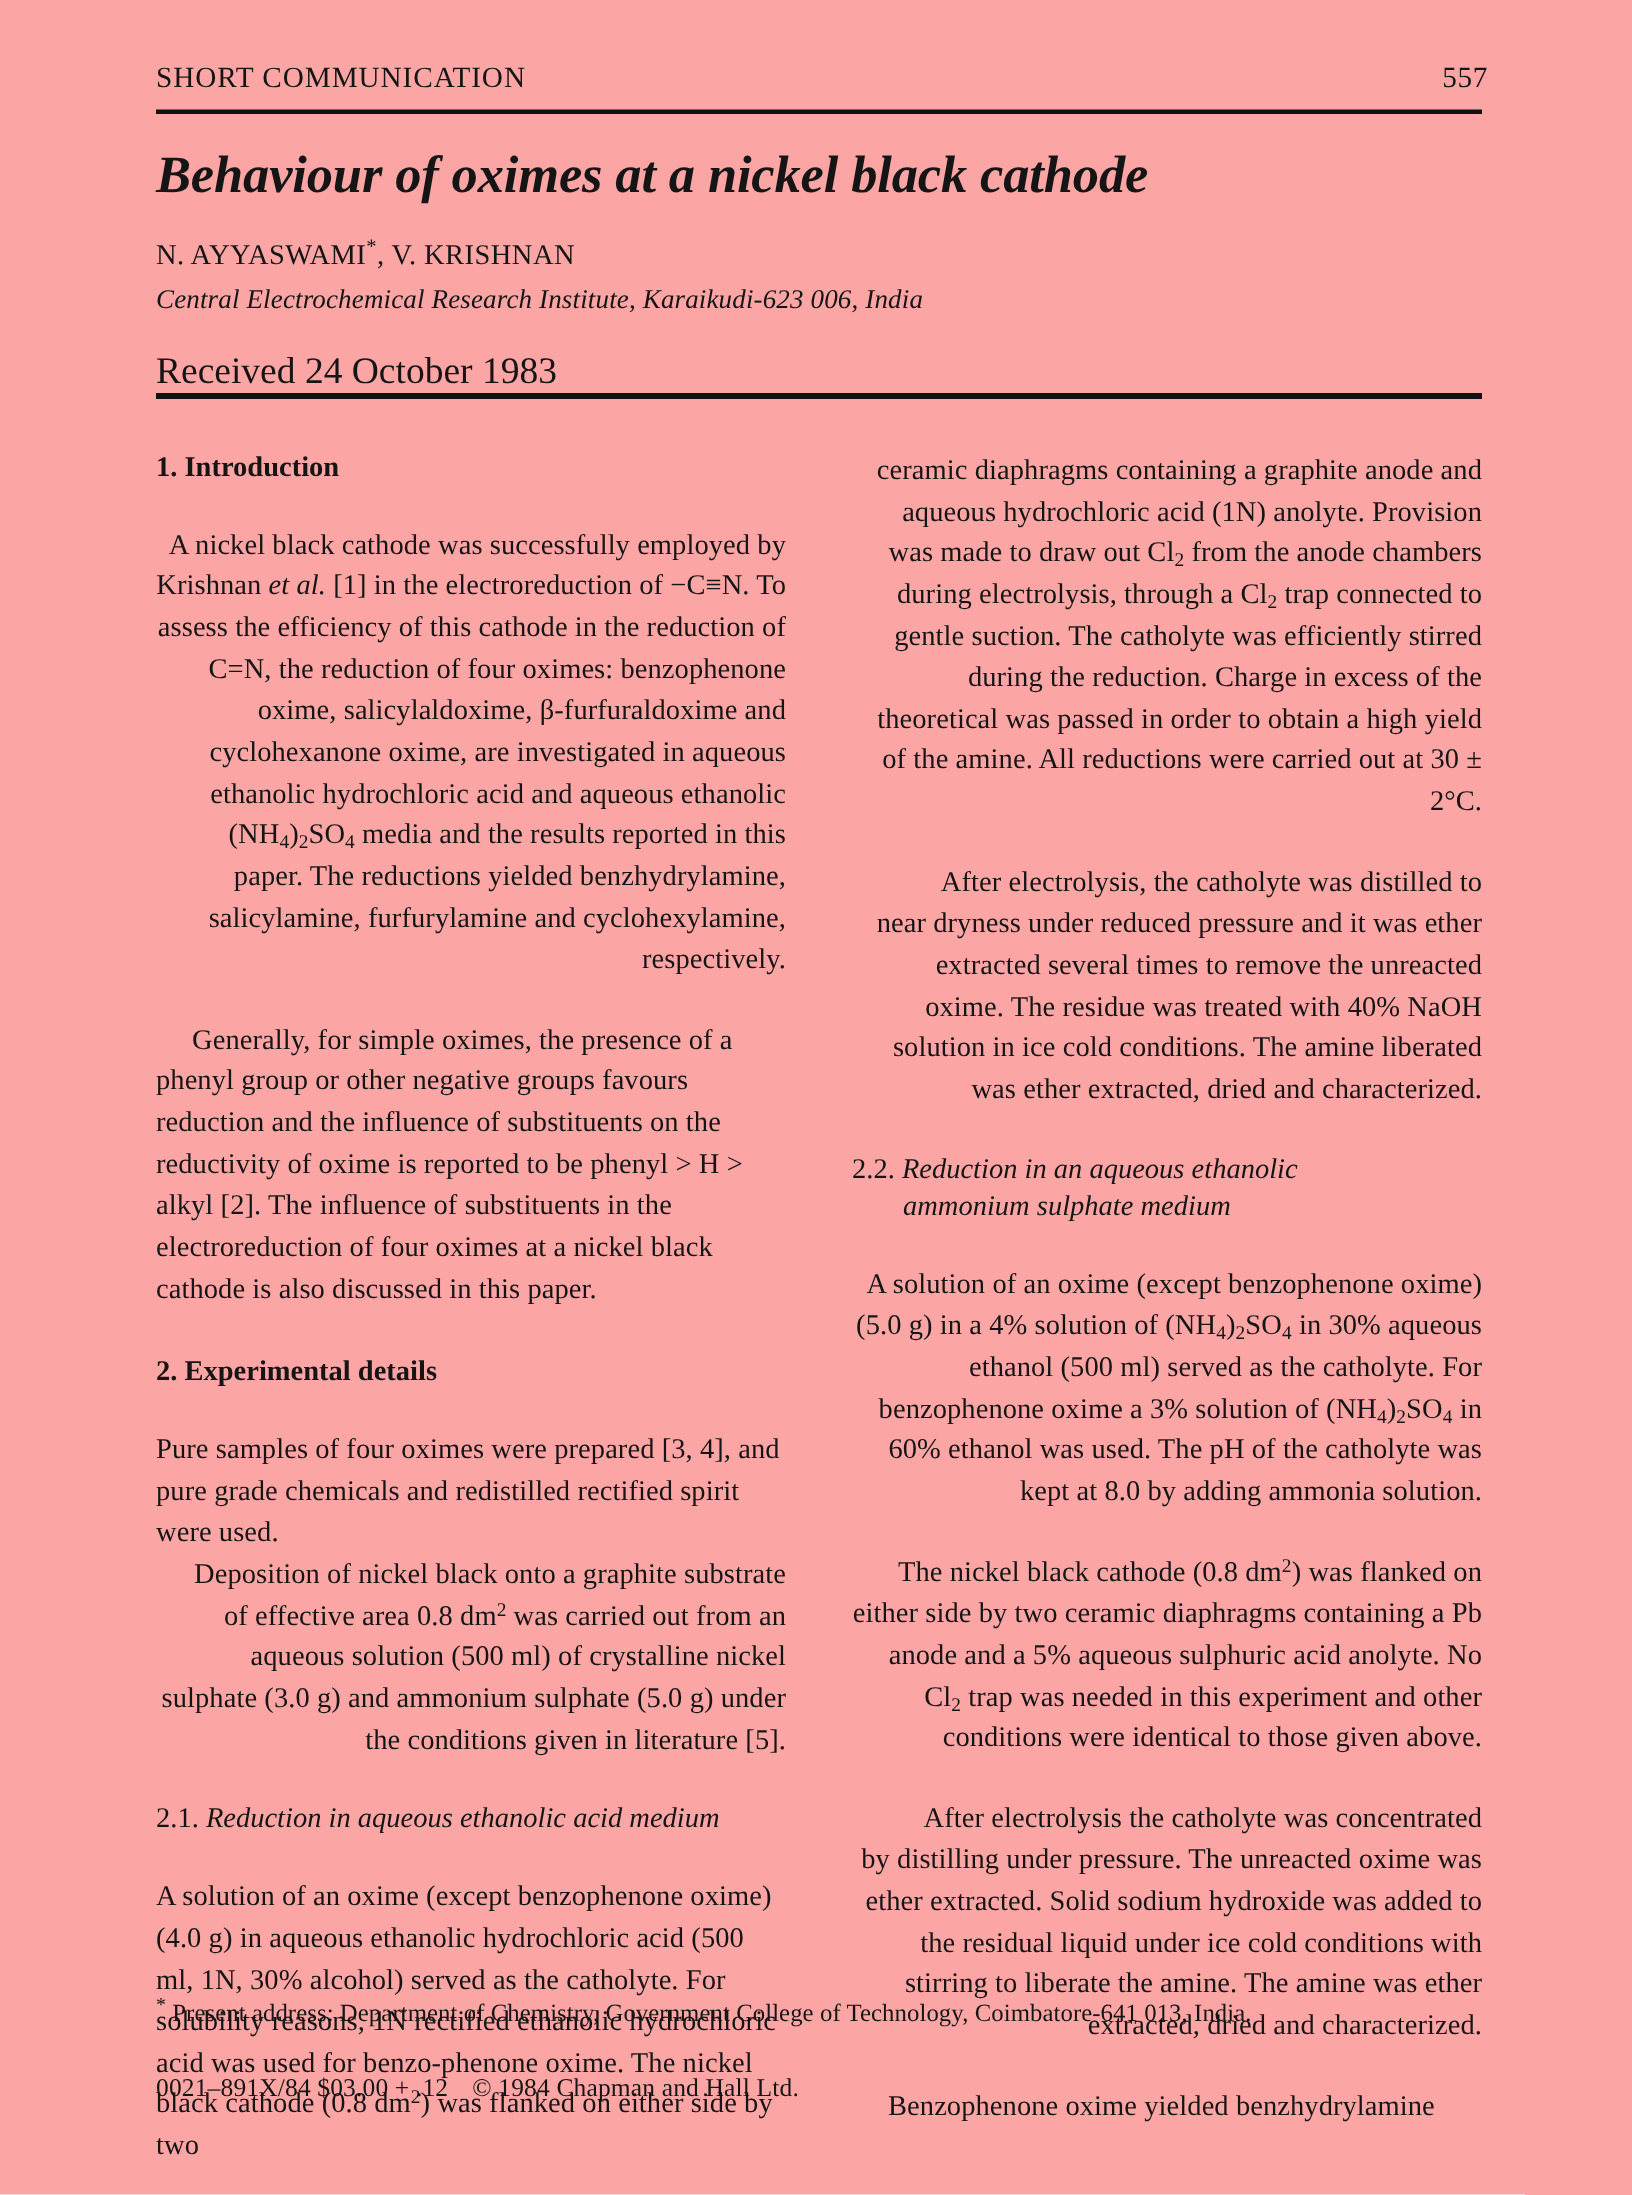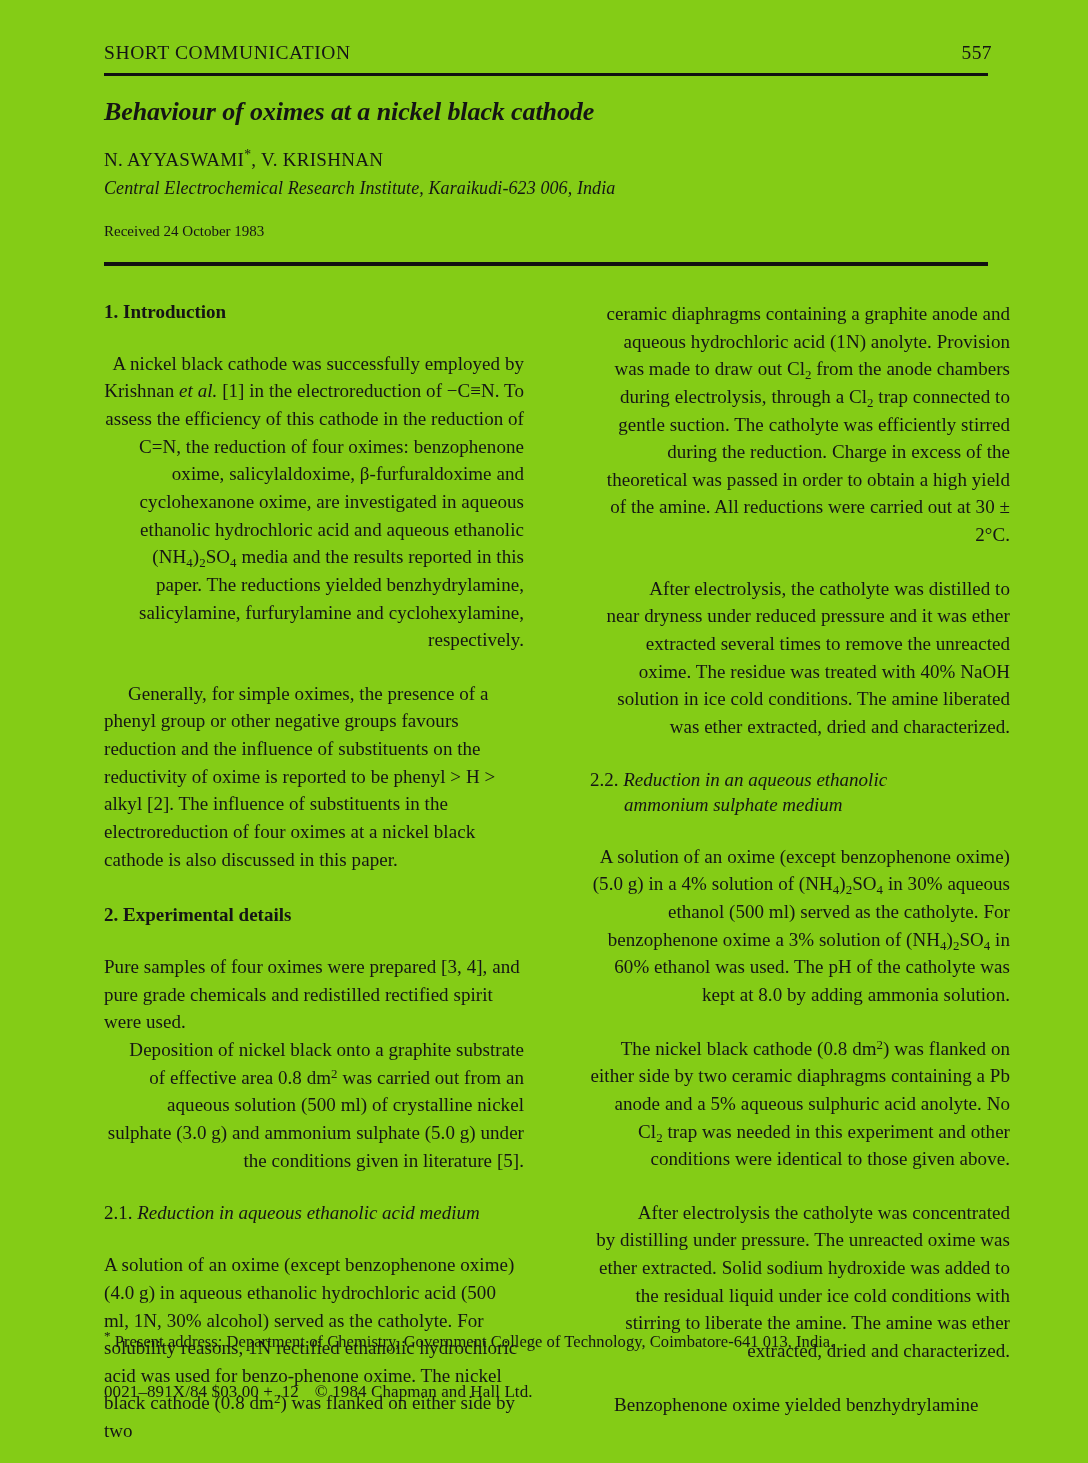--- a/index.html
+++ b/index.html
@@ -4,21 +4,21 @@
 <style>
   html, body {
     margin: 0;
     padding: 0;
     background: #ffffff;
   }
   .page {
     position: relative;
     width: 1088px;
     height: 1463px;
-    background: #84cc16;
+    background: #fca5a5;
     font-family: "Liberation Serif", "DejaVu Serif", serif;
     color: #151515;
     box-sizing: border-box;
     overflow: hidden;
   }
 
   
   .runhead {
     position: absolute;
     top: 42px;
@@ -55,21 +55,21 @@
   }
 
   
   .titleblock {
     position: absolute;
     top: 96px;
     left: 104px;
     right: 96px;
   }
   .article-title {
-    font-size: 26px;
+    font-size: 35px;
     font-weight: bold;
     font-style: italic;
     line-height: 1.2;
     margin: 0 0 22px 0;
     letter-spacing: -0.1px;
   }
   .authors {
     font-size: 19px;
     letter-spacing: 0.3px;
     margin: 0 0 7px 0;
@@ -79,33 +79,33 @@
     vertical-align: super;
     line-height: 0;
   }
   .affiliation {
     font-size: 18px;
     font-style: italic;
     margin: 0 0 24px 0;
     letter-spacing: 0.1px;
   }
   .received {
-    font-size: 15px;
+    font-size: 25px;
     margin: 0;
   }
 
   
   .body-cols {
     position: absolute;
     top: 300px;
     left: 104px;
     width: 884px;
     height: 1020px;
     display: flex;
-    gap: 66px;
+    gap: 44px;
   }
   .col {
     width: 420px;
     flex: 0 0 420px;
   }
   h2.sec-head {
     font-size: 19px;
     font-weight: bold;
     margin: 0 0 26px 0;
     line-height: 1.25;

